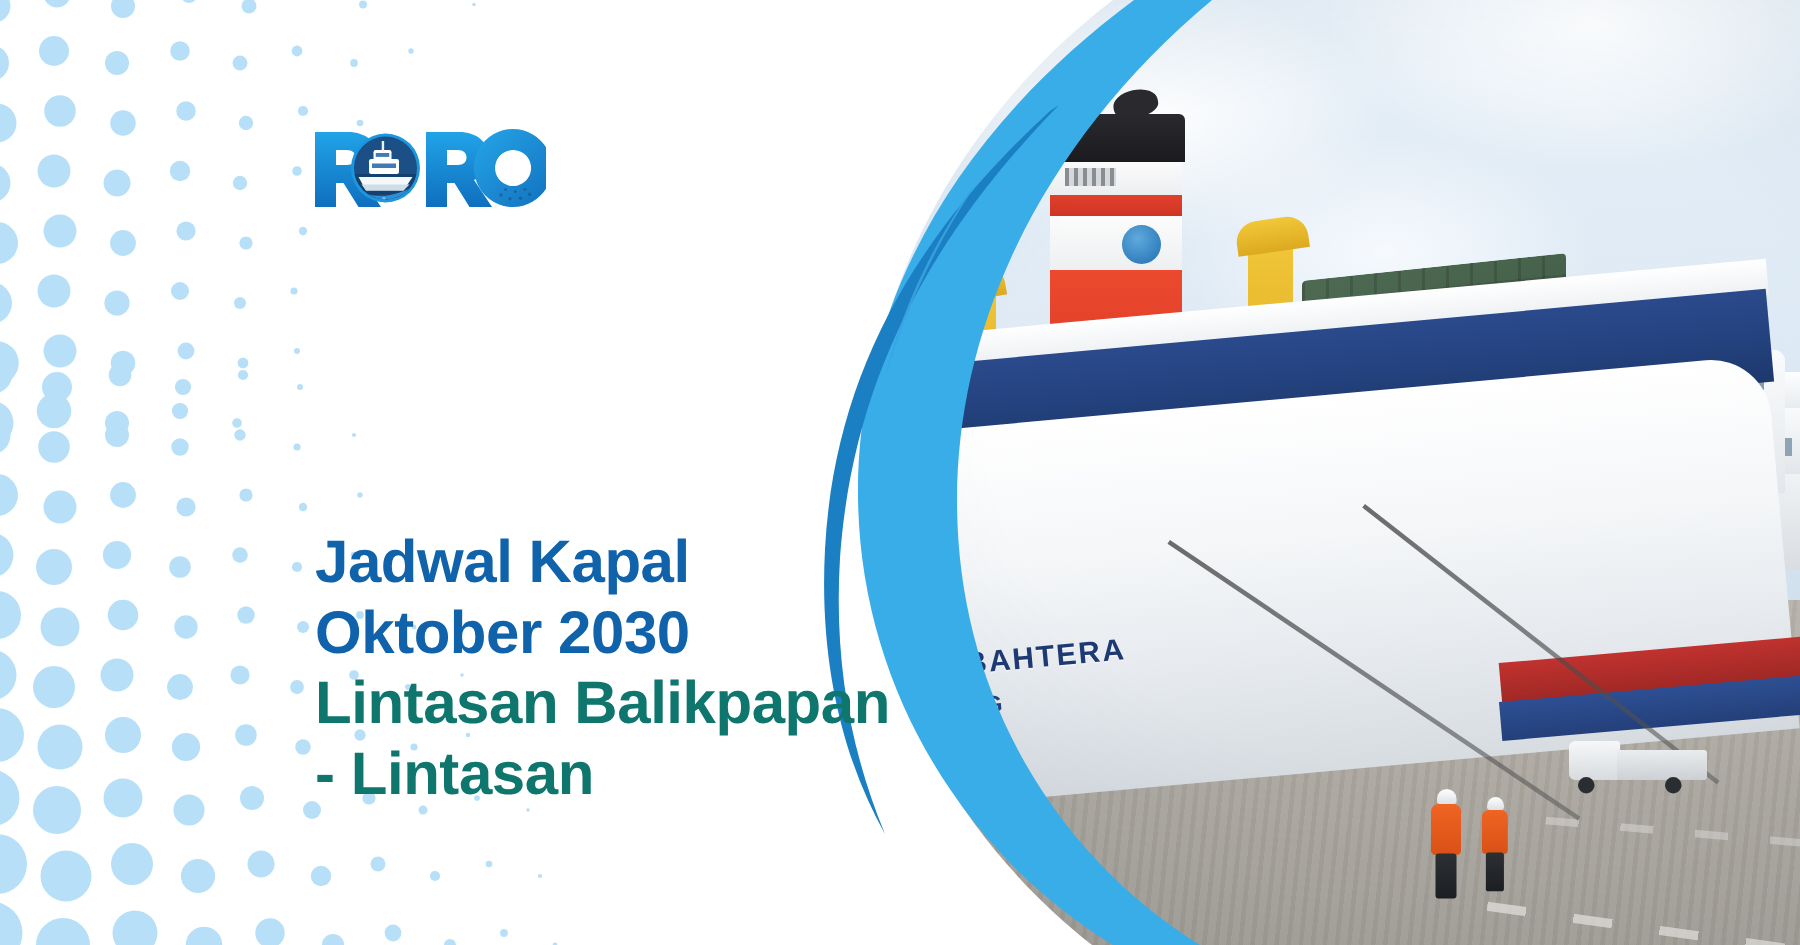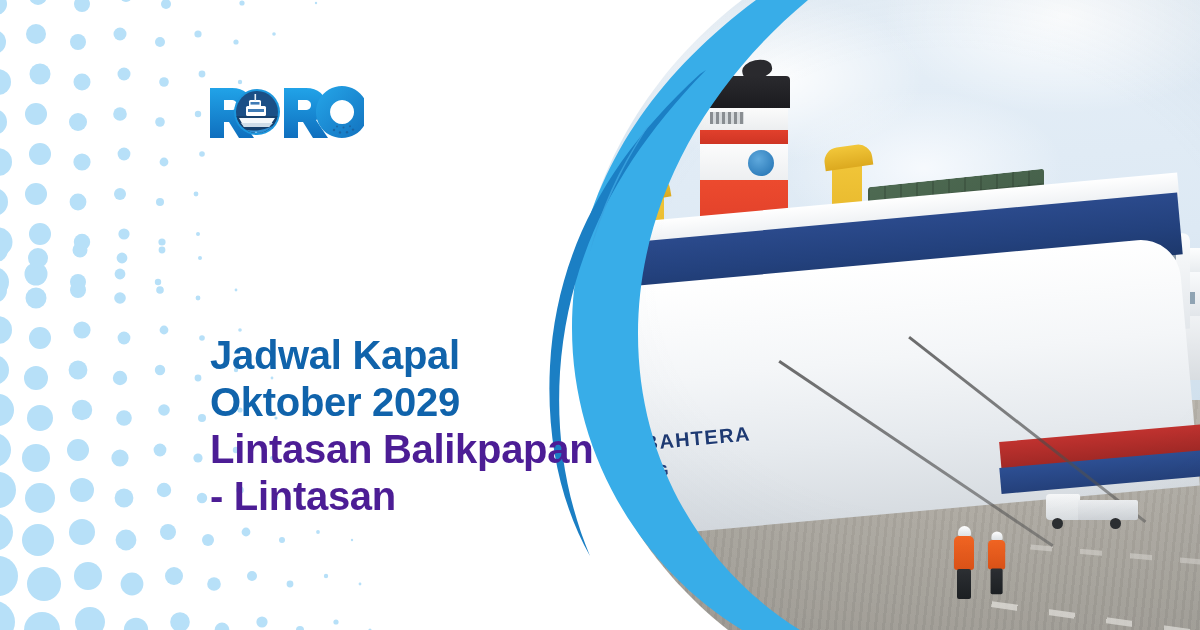--- a/index.html
+++ b/index.html
@@ -350,32 +350,32 @@
     position:absolute;
     left:208px; top:82px;
     height:58px;
     display:flex; align-items:center;
   }
   #logo-svg{ display:block; }
 
   
   #headline{
     position:absolute;
-    left:210px; top:332px;
+    left:210px; top:352px;
     width:470px;
   }
   .h-line{
     font-weight:700;
     font-size:40px;
     line-height:47px;
     letter-spacing:-.3px;
     white-space:nowrap;
   }
   .h-blue{ color:#1063ab; }
-  .h-dark{ color:#4c1d95; }
+  .h-dark{ color:#0f766e; }
 </style>
 </head>
 <body>
 
 <div id="banner">
 
   <svg class="dots-layer" id="dots-top-left" viewBox="0 0 420 330" xmlns="http://www.w3.org/2000/svg" aria-hidden="true">
     <g fill="#b7e0f8">
       <circle cx="6" cy="14" r="11"></circle>
         <circle cx="48" cy="6" r="9"></circle>
@@ -731,18 +731,18 @@
           <circle cx="129" cy="46.4" r="1"></circle>
             <circle cx="142" cy="46.2" r="1"></circle>
           <circle cx="135.5" cy="47.6" r="1"></circle>
         </g>
       </g>
     </svg>
   </div>
 
   <div id="headline">
     <div class="h-line h-blue">Jadwal Kapal</div>
-    <div class="h-line h-blue">Oktober 2029</div>
+    <div class="h-line h-blue">Oktober 2030</div>
     <div class="h-line h-dark">Lintasan Balikpapan</div>
     <div class="h-line h-dark">- Lintasan</div>
   </div>
 
 </div>
 
 </body></html>

